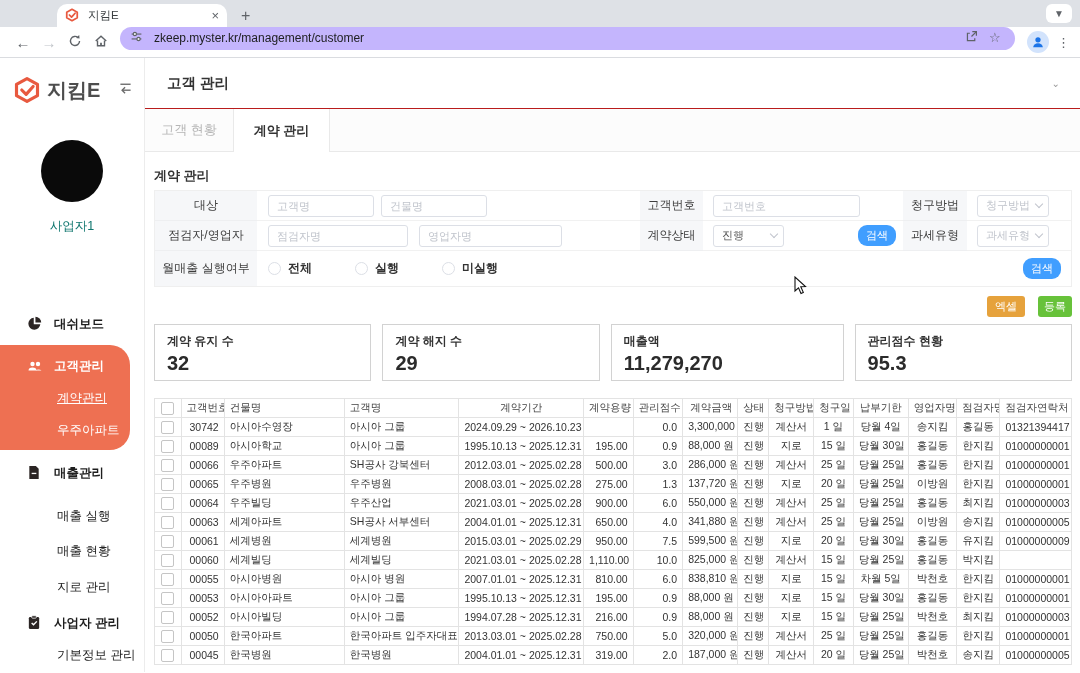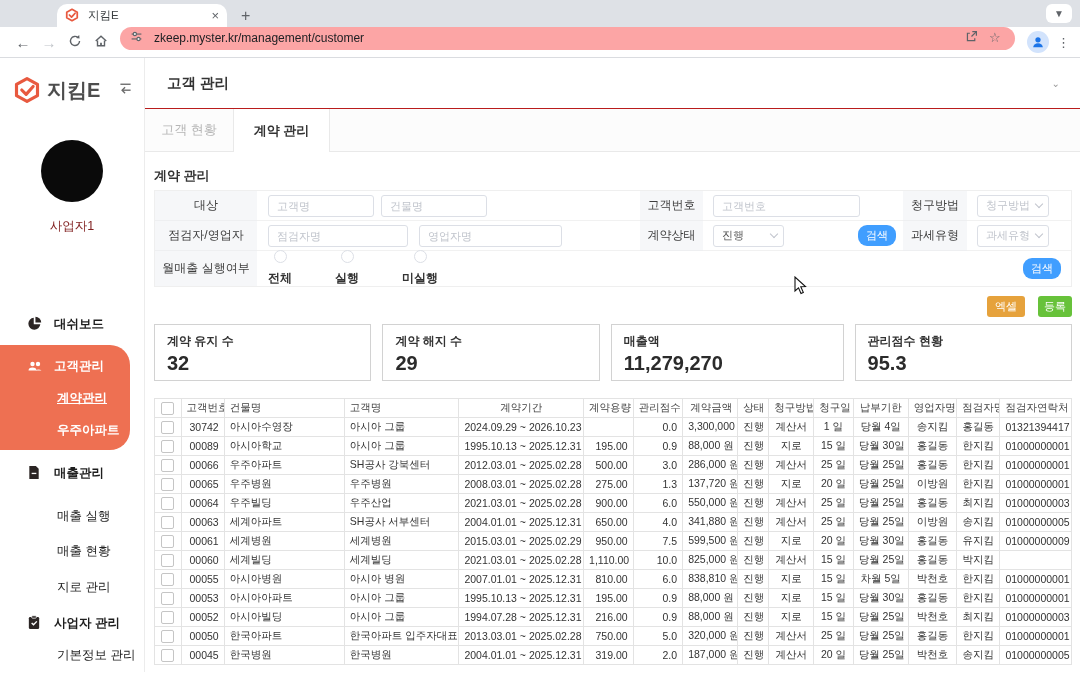--- a/index.html
+++ b/index.html
@@ -10,43 +10,43 @@
   .tab{margin-left:57px;width:170px;height:23px;background:#fff;border-radius:10px 10px 0 0;
     display:flex;align-items:center;padding:0 8px;box-sizing:border-box;gap:7px;}
   .tab-title{font-size:11.5px;color:#3c4043;flex:1;white-space:nowrap;overflow:hidden;}
   .tab-close{font-size:13px;color:#5f6368;line-height:1;cursor:default;}
   .newtab-btn{font-size:16px;color:#5f6368;margin-left:14px;margin-bottom:3px;line-height:1;}
   .tabstrip-menu{position:absolute;right:8px;top:4px;width:26px;height:19px;background:#fff;border-radius:6px;
     display:flex;align-items:center;justify-content:center;color:#5f6368;font-size:10px;}
   .toolbar{height:31px;background:#fff;display:flex;align-items:center;padding:0 10px;border-bottom:1px solid #dadce0;box-sizing:border-box;}
   .nav-ico{width:26px;text-align:center;font-size:15px;color:#5f6368;}
   .nav-ico.disabled{color:#c0c4c9;}
-  .urlbar{flex:1;height:23px;background:#fca5a5;border-radius:12px;margin:0 12px 8px 6px;
+  .urlbar{flex:1;height:23px;background:#c4b5fd;border-radius:12px;margin:0 12px 8px 6px;
     display:flex;align-items:center;padding:0 10px;gap:8px;box-sizing:border-box;}
   .url-text{font-size:12px;color:#202124;flex:1;}
   .chrome-avatar{width:22px;height:22px;border-radius:50%;background:#d2e3fc;display:flex;align-items:center;justify-content:center;margin-right:8px;}
   .dots{font-size:13px;color:#5f6368;letter-spacing:0;}
   
   .app{display:flex;height:614px;}
   .sidebar{width:145px;box-sizing:border-box;border-right:1px solid #ececec;background:#fff;flex:0 0 145px;}
   .logo-row{display:flex;align-items:center;margin:18px 10px 0 13px;}
   .logo-text{font-size:20px;font-weight:bold;color:#4d4d4d;margin-left:6px;flex:1;}
   .collapse-ico{color:#777;}
   .avatar-wrap{text-align:center;margin-top:36px;}
   .big-avatar{width:62px;height:62px;border-radius:50%;background:#0a0a0a;margin:0 auto;}
-  .user-name{font-size:12.5px;color:#7f1d1d;margin-top:16px;}
+  .user-name{font-size:12.5px;color:#0f766e;margin-top:16px;}
   .menu{margin-top:78px;}
   .menu-item{height:22px;display:flex;align-items:center;padding-left:27px;gap:11px;
     font-size:12.5px;font-weight:bold;color:#1e1e1e;}
   .menu-sub{height:22px;display:flex;align-items:center;padding-left:57px;font-size:12.5px;color:#222;}
   .m10{margin-top:10px;}.m12{margin-top:12px;}.m13{margin-top:13px;}.m14{margin-top:14px;}.m21{margin-top:21px;}
   .active-group{margin-top:10px;margin-right:14px;background:#ee7052;border-radius:0 20px 20px 0;
     padding:10px 0 9px 0;}
   .active-group .menu-item{color:#fff;}
-  .active-group .menu-sub{color:#fff;font-weight:bold;margin-top:10px;}
+  .active-group .menu-sub{color:#fff;font-weight:normal;margin-top:10px;}
   .active-group .menu-sub.current{text-decoration:underline;}
   .mi-ico{width:16px;height:16px;display:inline-flex;}
   
   .main{flex:1;min-width:0;display:flex;flex-direction:column;}
   .page-header{height:51px;border-bottom:1px solid #b91c1c;display:flex;align-items:center;
     padding:0 20px 0 22px;box-sizing:border-box;}
   .page-title{font-size:14.5px;font-weight:bold;color:#333;flex:1;}
   .hdr-chevron{color:#999;font-size:10px;}
   .tabs-row{height:42px;background:#fcfcfc;border-bottom:1px solid #e9e9e9;display:flex;}
   .ptab{width:88px;display:flex;align-items:center;justify-content:center;font-size:13px;color:#b5b5b5;}
@@ -66,21 +66,21 @@
   .tin::placeholder{color:#c0c4cc;}
   .sel{height:22px;border:1px solid #dcdfe6;border-radius:3px;display:flex;align-items:center;
     padding:0 6px 0 8px;font-size:11px;color:#c0c4cc;box-sizing:border-box;background:#fff;gap:4px;}
   .sel .val{flex:1;}
   .sel.hasval{color:#555;}
   .chev{width:5px;height:5px;border-right:1.4px solid #c0c4cc;border-bottom:1.4px solid #c0c4cc;
     transform:rotate(45deg);margin-top:-3px;}
   .btn-primary{background:#409eff;color:#fff;border:none;border-radius:9px;font-size:11px;
     padding:4px 8px;font-family:inherit;line-height:1.1;}
   .radio{width:13px;height:13px;border:1px solid #dcdfe6;border-radius:50%;background:#fff;box-sizing:border-box;}
-  .radio-item{display:flex;align-items:center;gap:7px;font-size:12px;font-weight:bold;color:#333;flex-direction:column;}
+  .radio-item{display:flex;align-items:center;gap:7px;font-size:12px;font-weight:bold;color:#333;}
   
   .actions-row{display:flex;justify-content:flex-end;gap:13px;margin-top:9px;}
   .btn-excel{background:#e6a23c;color:#fff;border:none;border-radius:3px;font-size:11px;padding:3px 8px;font-family:inherit;}
   .btn-register{background:#67c23a;color:#fff;border:none;border-radius:3px;font-size:11px;padding:3px 6px;font-family:inherit;}
   .cards{display:flex;gap:11px;margin-top:7px;}
   .card{flex:1;border:1px solid #d2d2d2;background:#fff;height:57px;box-sizing:border-box;padding:8px 12px;}
   .card:nth-child(3){flex:1.08;}
   .card-label{font-size:12px;font-weight:bold;color:#333;}
   .card-value{font-size:20px;font-weight:bold;color:#2b2b2b;margin-top:2px;}
   

